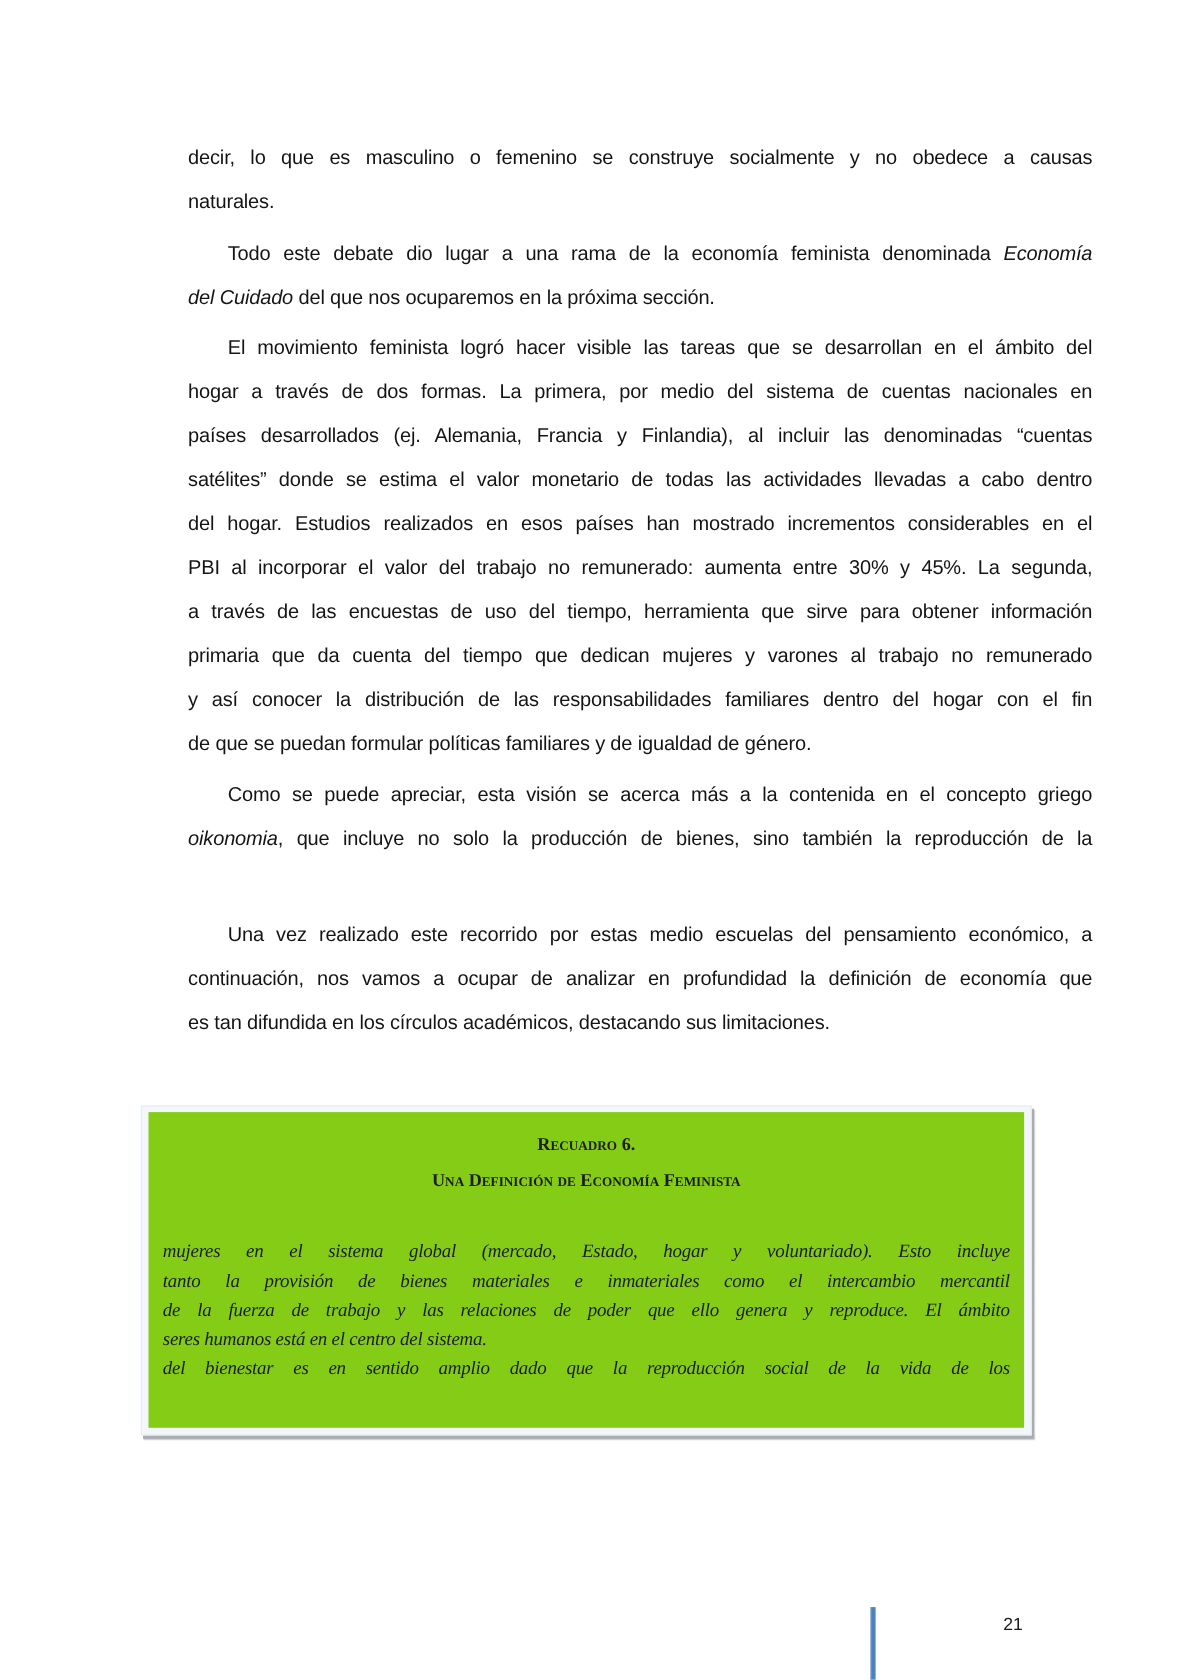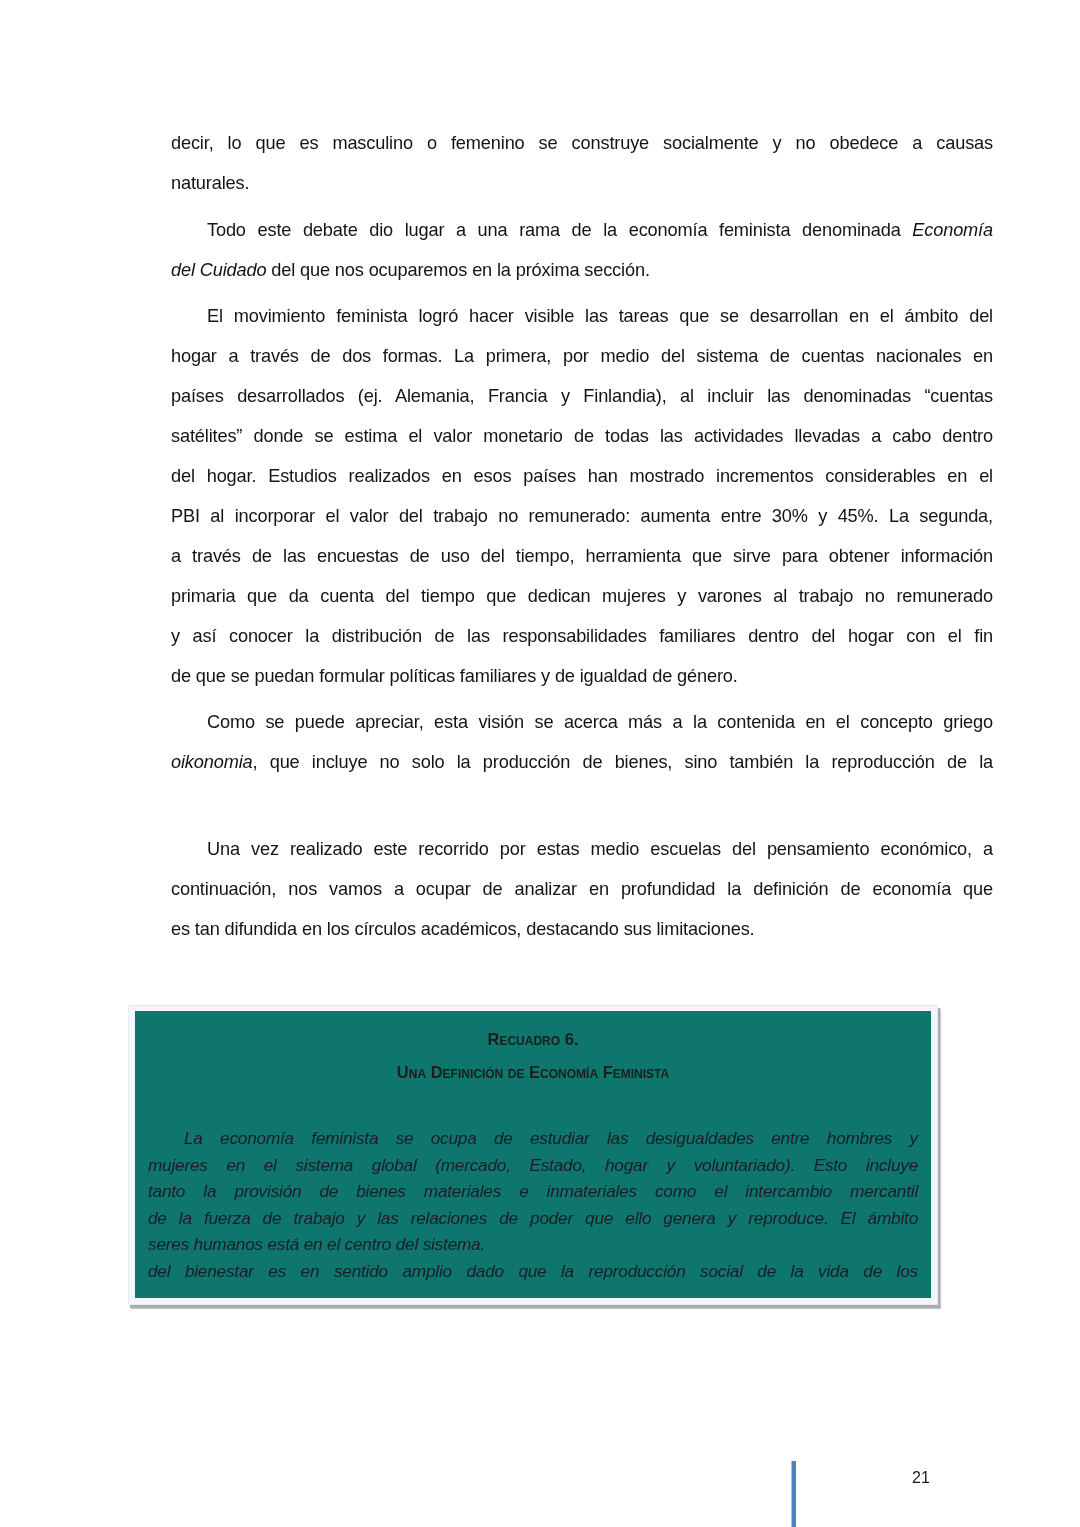--- a/index.html
+++ b/index.html
@@ -61,21 +61,22 @@
       background: #f3f6fa;
       border: 1px solid #e6ebf2;
       box-shadow: 2px 3px 0 #a9acb1, 3px 4px 1px #c7c9cc;
     }
     .box-inner {
       position: absolute;
       left: 6px;
       top: 5px;
       right: 6px;
       bottom: 6px;
-      background: #0f766e;
+      background: #84cc16;
+      font-family: Liberation Serif, serif;
     }
     .box-title {
       position: absolute;
       left: 0; right: 0;
       text-align: center;
       font-weight: bold;
       font-variant: small-caps;
       color: #1d1d1d;
       font-size: 16.5px;
       letter-spacing: 0px;
@@ -170,21 +171,20 @@
       <span class="line"><span>continuación, nos vamos a ocupar de analizar en profundidad la definición de economía que</span></span>
       <span class="line last"><span>es tan difundida en los círculos académicos, destacando sus limitaciones.</span></span>
     </div>
   </div>
 
   <div class="box-frame">
     <div class="box-inner">
       <div class="box-title t1">Recuadro 6.</div>
       <div class="box-title t2">Una Definición de Economía Feminista</div>
       <div class="box-text">
-        <span class="box-line indent">La economía feminista se ocupa de estudiar las desigualdades entre hombres y</span>
         <span class="box-line">mujeres en el sistema global (mercado, Estado, hogar y voluntariado). Esto incluye</span>
         <span class="box-line">tanto la provisión de bienes materiales e inmateriales como el intercambio mercantil</span>
         <span class="box-line">de la fuerza de trabajo y las relaciones de poder que ello genera y reproduce. El ámbito</span>
         <span class="box-line last">seres humanos está en el centro del sistema.</span>
         <span class="box-line">del bienestar es en sentido amplio dado que la reproducción social de la vida de los</span>
       </div>
     </div>
   </div>
 
   <div class="footer-rule"></div>

